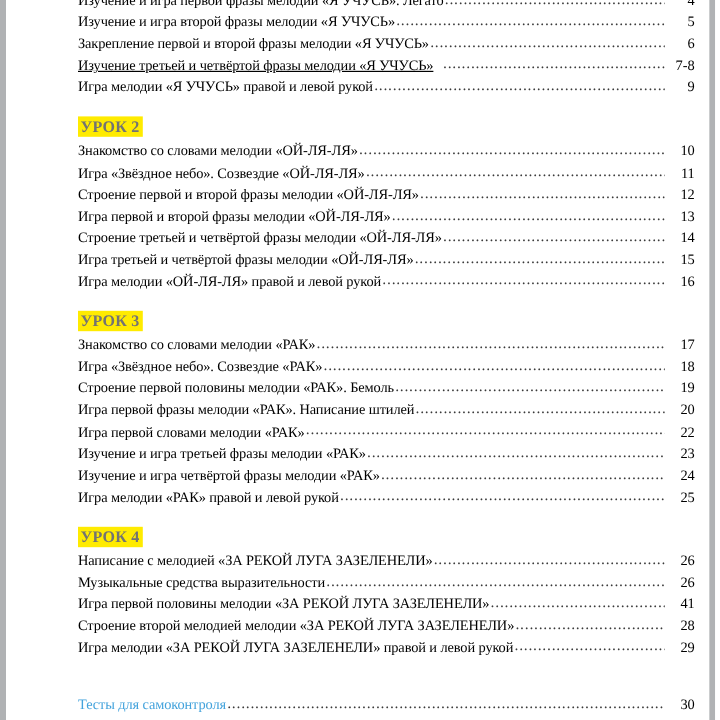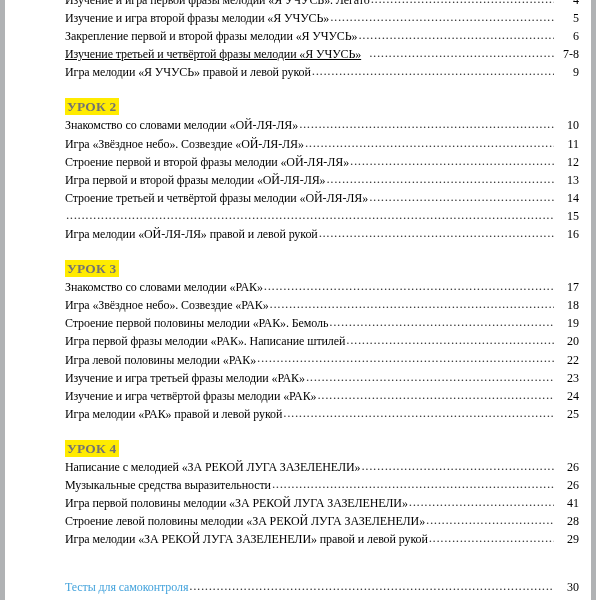--- a/index.html
+++ b/index.html
@@ -173,20 +173,21 @@
           <span class="title">Игра первой и второй фразы мелодии «ОЙ-ЛЯ-ЛЯ»</span>
           <span class="leader"></span>
           <span class="page">13</span>
         </div>
         <div class="row">
           <span class="title">Строение третьей и четвёртой  фразы мелодии «ОЙ-ЛЯ-ЛЯ»</span>
           <span class="leader"></span>
           <span class="page">14</span>
         </div>
         <div class="row">
+          <span class="title">Игра третьей и четвёртой  фразы мелодии «ОЙ-ЛЯ-ЛЯ»</span>
           <span class="leader"></span>
           <span class="page">15</span>
         </div>
         <div class="row">
           <span class="title">Игра мелодии «ОЙ-ЛЯ-ЛЯ» правой и левой рукой</span>
           <span class="leader"></span>
           <span class="page">16</span>
         </div>
         <div class="lesson"><span>УРОК 3</span></div>
         <div class="row">
@@ -203,21 +204,21 @@
           <span class="title">Строение первой половины мелодии «РАК». Бемоль</span>
           <span class="leader"></span>
           <span class="page">19</span>
         </div>
         <div class="row">
           <span class="title">Игра первой  фразы мелодии «РАК». Написание штилей</span>
           <span class="leader"></span>
           <span class="page">20</span>
         </div>
         <div class="row">
-          <span class="title">Игра левой половины мелодии «РАК»</span>
+          <span class="title">Игра первой словами мелодии «РАК»</span>
           <span class="leader"></span>
           <span class="page">22</span>
         </div>
         <div class="row">
           <span class="title">Изучение и игра третьей фразы мелодии «РАК»</span>
           <span class="leader"></span>
           <span class="page">23</span>
         </div>
         <div class="row">
           <span class="title">Изучение и игра четвёртой фразы мелодии «РАК»</span>
@@ -239,21 +240,21 @@
           <span class="title">Музыкальные средства выразительности</span>
           <span class="leader"></span>
           <span class="page">26</span>
         </div>
         <div class="row">
           <span class="title">Игра первой половины мелодии «ЗА РЕКОЙ ЛУГА ЗАЗЕЛЕНЕЛИ»</span>
           <span class="leader"></span>
           <span class="page">41</span>
         </div>
         <div class="row">
-          <span class="title">Строение левой половины мелодии «ЗА РЕКОЙ ЛУГА ЗАЗЕЛЕНЕЛИ»</span>
+          <span class="title">Строение второй мелодией мелодии «ЗА РЕКОЙ ЛУГА ЗАЗЕЛЕНЕЛИ»</span>
           <span class="leader"></span>
           <span class="page">28</span>
         </div>
         <div class="row">
           <span class="title">Игра мелодии «ЗА РЕКОЙ ЛУГА ЗАЗЕЛЕНЕЛИ» правой и левой рукой</span>
           <span class="leader"></span>
           <span class="page">29</span>
         </div>
         <div class="spacer-big"></div>
         <div class="row tinted c-blue">

